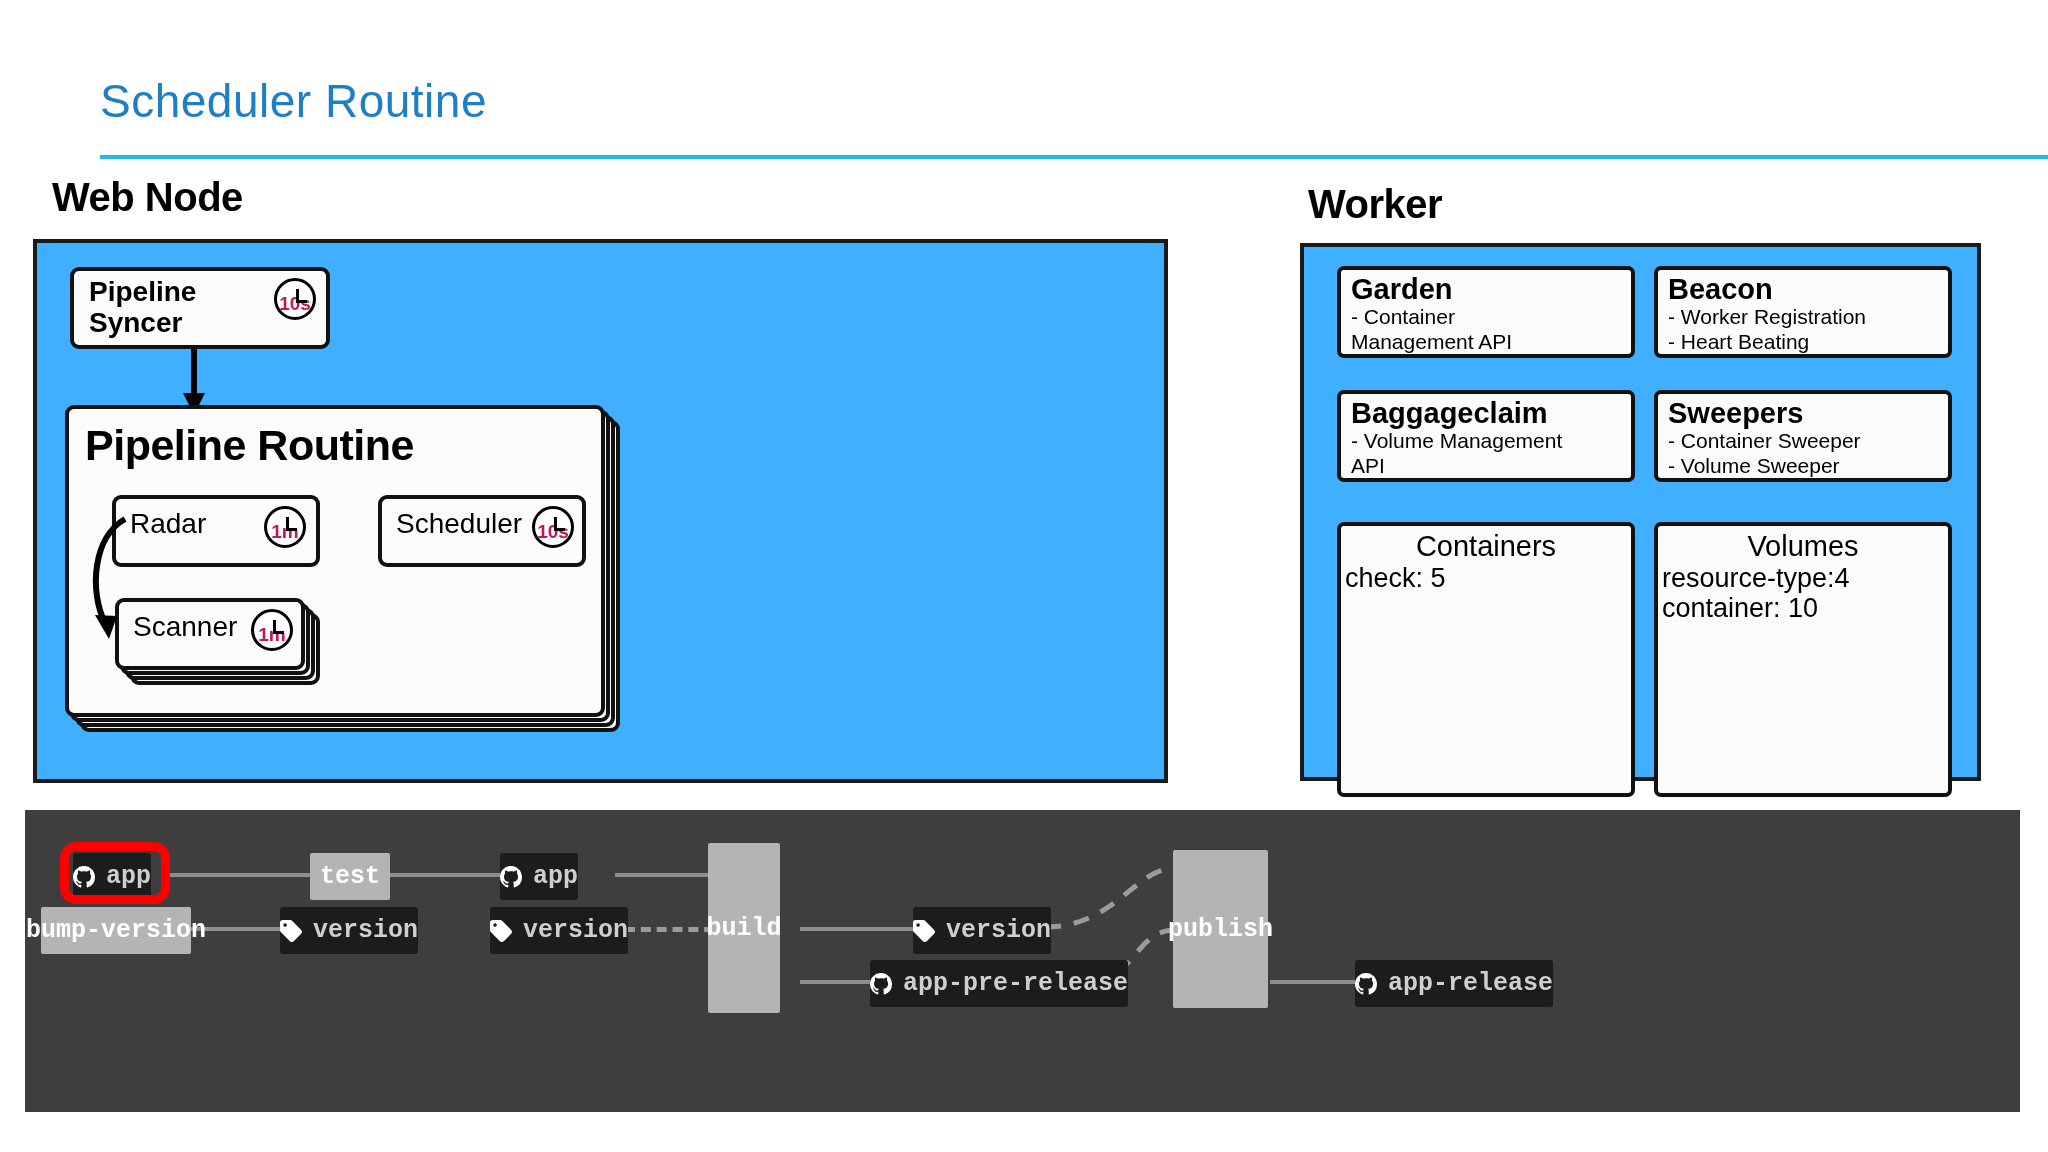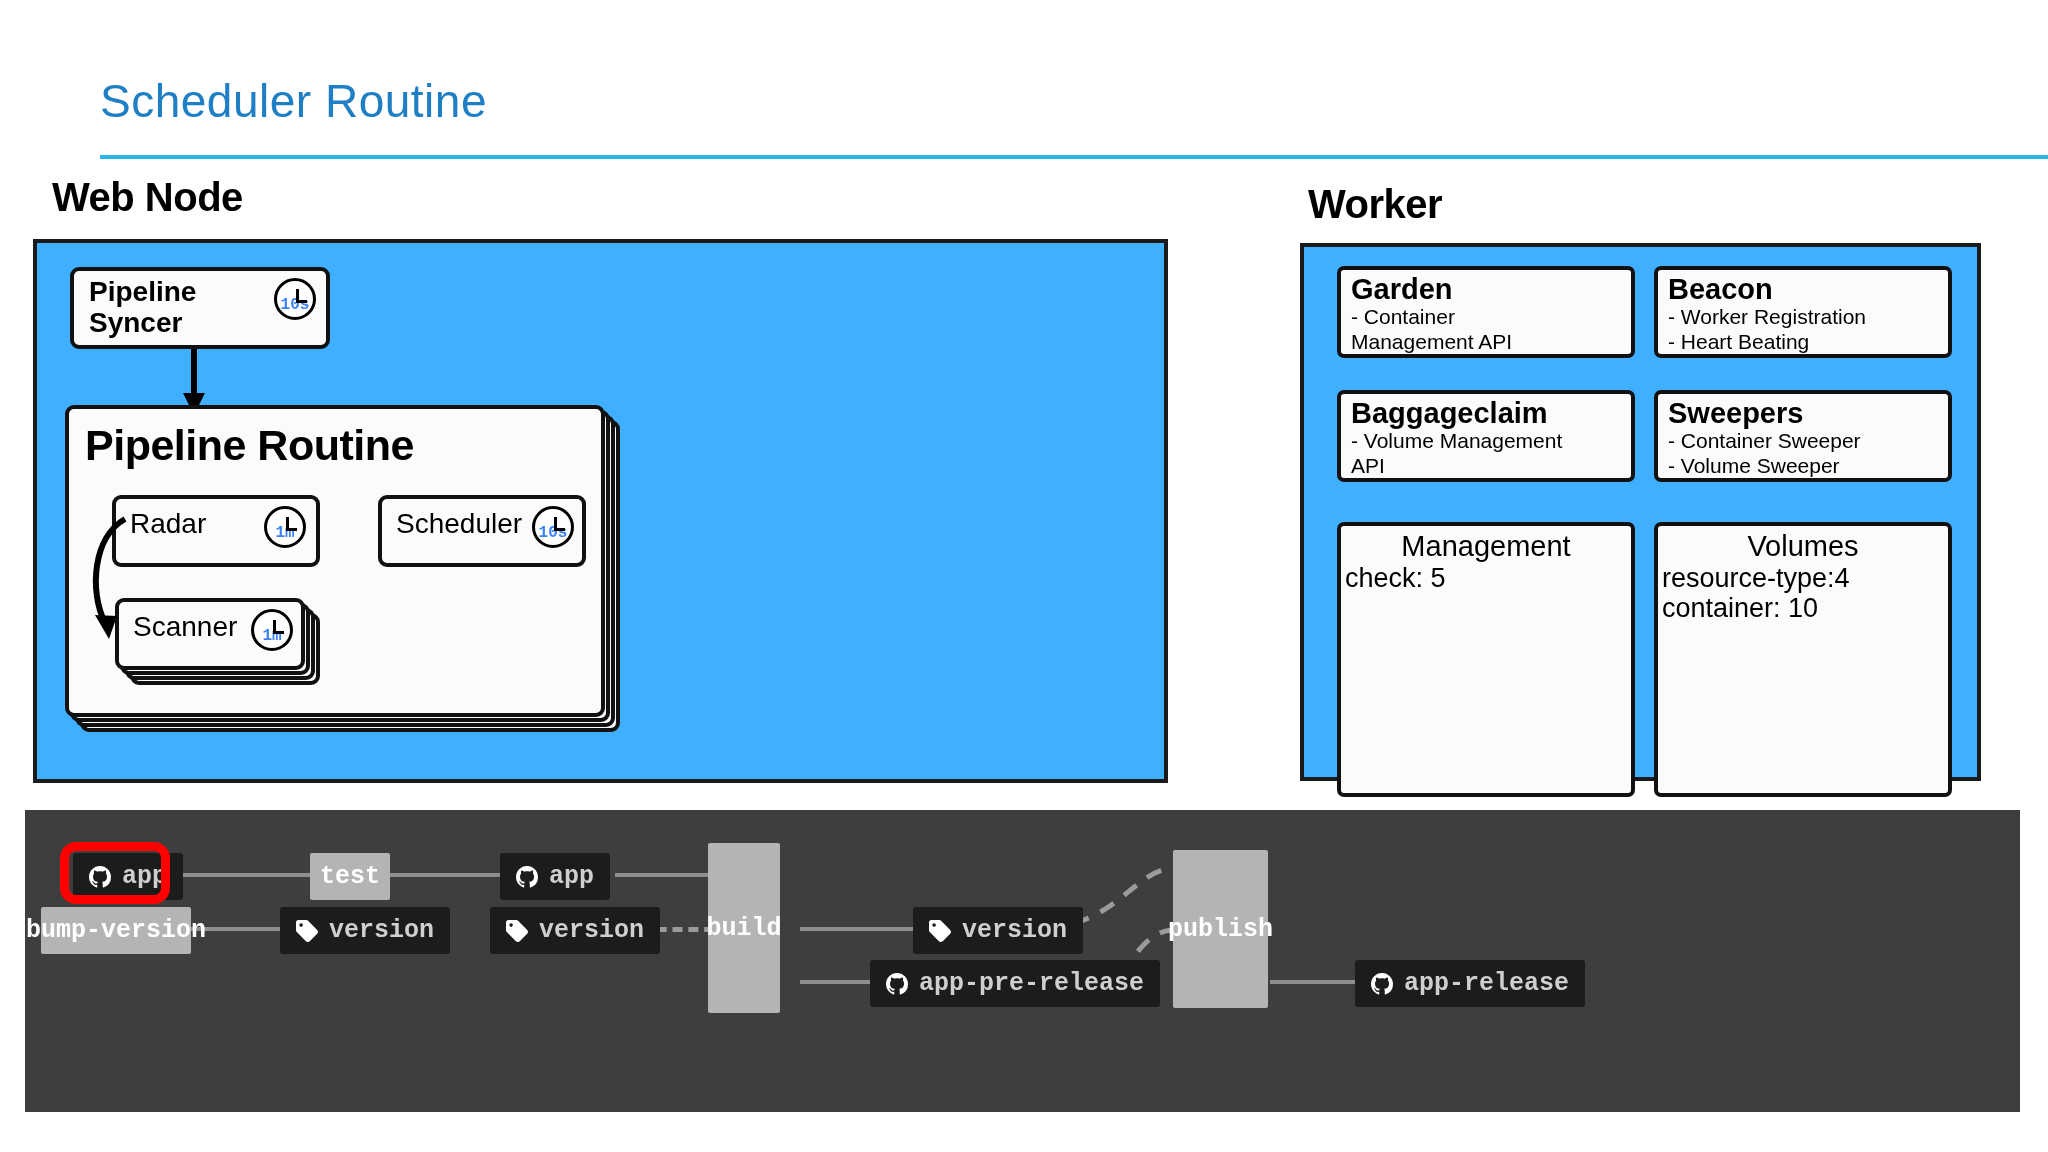--- a/index.html
+++ b/index.html
@@ -89,26 +89,26 @@
     position: absolute;
     border: 3px solid #000;
     border-radius: 50%;
     background: #fff;
     box-sizing: border-box;
     display: flex;
     align-items: flex-end;
     justify-content: center;
   }
   .clock .clk-label {
-    font-size: 16px;
+    font-size: 19px;
     font-weight: 600;
-    color: #3b82f6;
+    color: #be185d;
     line-height: 1;
     margin-bottom: 4px;
-    font-family: Liberation Mono, monospace;
+    font-family: Liberation Sans, sans-serif;
   }
   .clock .hand-v {
     position: absolute;
     width: 3px;
     background: #000;
   }
   .clock .hand-h {
     position: absolute;
     height: 3px;
     background: #000;
@@ -212,21 +212,21 @@
     gap: 11px;
     font-family: "Liberation Mono", monospace;
     font-weight: bold;
     white-space: nowrap;
     z-index: 3;
   }
   .node.resource {
     background: #1C1C1C;
     color: #CFCFCF;
     font-size: 25px;
-    padding: 9px 16px;
+    padding: 9px 0;
     border-radius: 3px;
   }
   .node.job {
     background: #B4B4B4;
     color: #FFFFFF;
     font-size: 25px;
     padding: 9px 16px;
     border-radius: 2px;
     justify-content: center;
   }
@@ -354,21 +354,21 @@
     <div class="wc-line"> API</div>
   </div>
 
   <div class="worker-card" style="left:350px; top:143px; width:298px; height:92px;">
     <div class="wc-title">Sweepers</div>
     <div class="wc-line">- Container Sweeper</div>
     <div class="wc-line">- Volume Sweeper</div>
   </div>
 
   <div class="state-card" style="left:33px; top:275px; width:298px; height:275px;">
-    <span class="sc-title">Management</span>
+    <span class="sc-title">Containers</span>
     <span class="sc-mono">check: 5</span>
   </div>
 
   <div class="state-card" style="left:350px; top:275px; width:298px; height:275px;">
     <span class="sc-title">Volumes</span>
     <span class="sc-mono">resource-type:4</span>
     <span class="sc-mono">container: 10</span>
   </div>
 </div>
 

